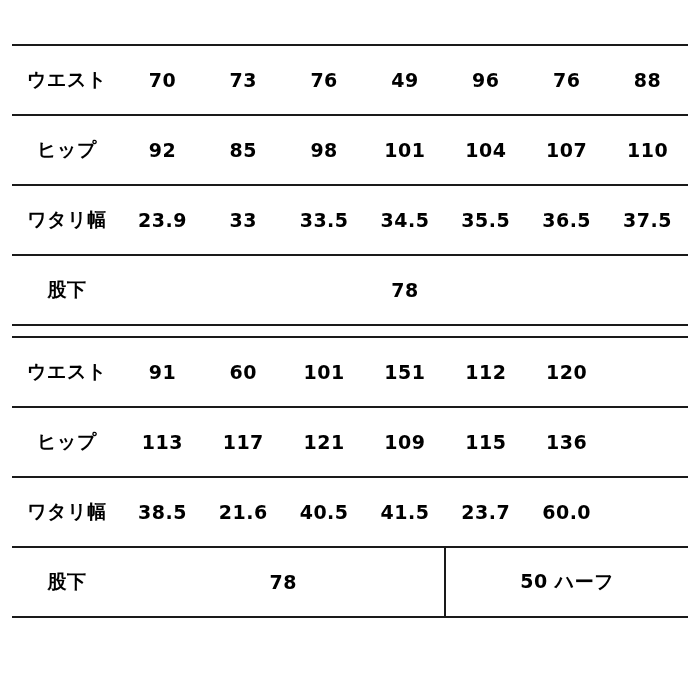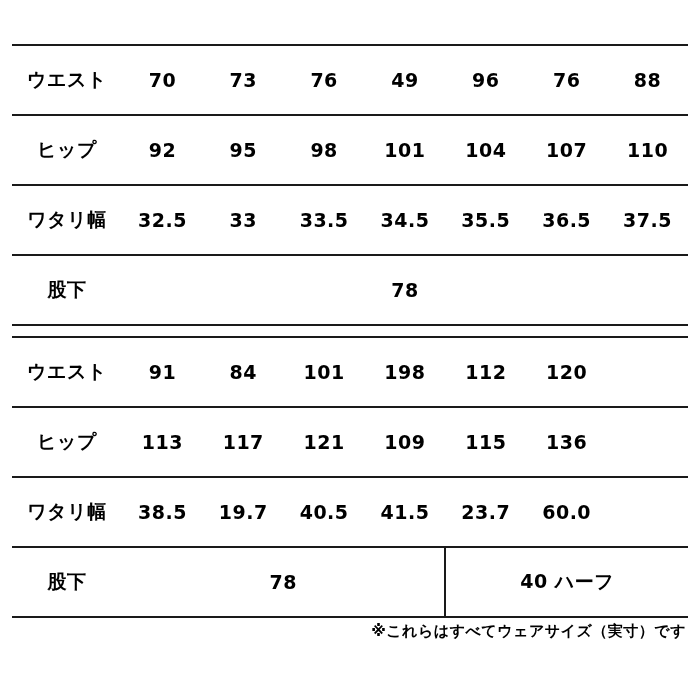--- a/index.html
+++ b/index.html
@@ -82,80 +82,79 @@
           <td>73</td>
           <td>76</td>
           <td>49</td>
           <td>96</td>
           <td>76</td>
           <td>88</td>
         </tr>
         <tr>
           <td class="label-cell">ヒップ</td>
           <td>92</td>
-          <td>95</td>
+          <td>85</td>
           <td>98</td>
           <td>101</td>
           <td>104</td>
           <td>107</td>
           <td>110</td>
         </tr>
         <tr>
           <td class="label-cell">ワタリ幅</td>
-          <td>32.5</td>
+          <td>23.9</td>
           <td>33</td>
           <td>33.5</td>
           <td>34.5</td>
           <td>35.5</td>
           <td>36.5</td>
           <td>37.5</td>
         </tr>
         <tr>
           <td class="label-cell">股下</td>
           <td colspan="7">78</td>
         </tr>
 
         <tr class="section-gap">
           <td colspan="8"></td>
         </tr>
 
         <tr>
           <td class="label-cell">ウエスト</td>
           <td>91</td>
-          <td>84</td>
+          <td>60</td>
           <td>101</td>
-          <td>198</td>
+          <td>151</td>
           <td>112</td>
           <td>120</td>
           <td></td>
         </tr>
         <tr>
           <td class="label-cell">ヒップ</td>
           <td>113</td>
           <td>117</td>
           <td>121</td>
           <td>109</td>
           <td>115</td>
           <td>136</td>
           <td></td>
         </tr>
         <tr>
           <td class="label-cell">ワタリ幅</td>
           <td>38.5</td>
-          <td>19.7</td>
+          <td>21.6</td>
           <td>40.5</td>
           <td>41.5</td>
           <td>23.7</td>
           <td>60.0</td>
           <td></td>
         </tr>
         <tr>
           <td class="label-cell">股下</td>
           <td colspan="4" class="split-left">78</td>
-          <td colspan="3">40 ハーフ</td>
+          <td colspan="3">50 ハーフ</td>
         </tr>
       </tbody>
     </table>
   </div>
 
-  <div class="note">※これらはすべてウェアサイズ（実寸）です</div>
 
 </div>
 
 </body></html>

